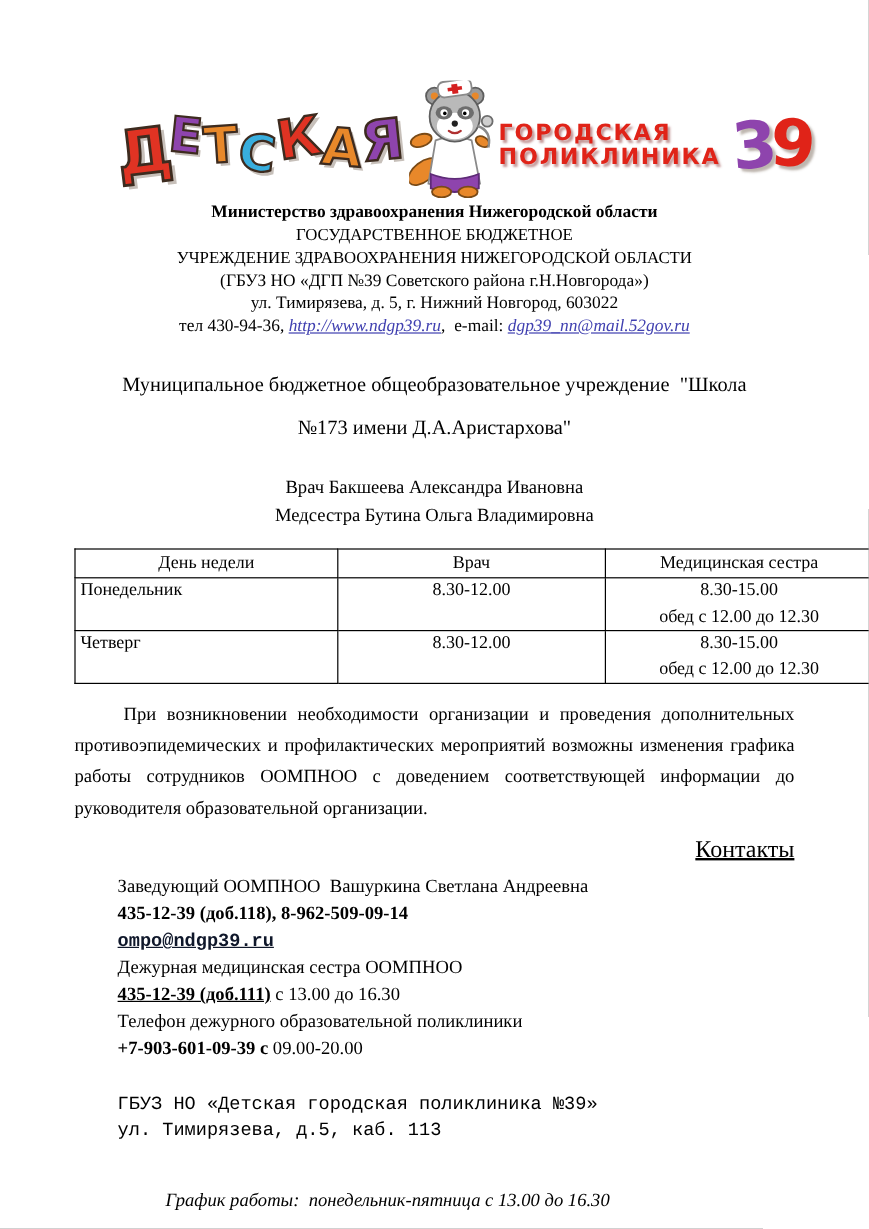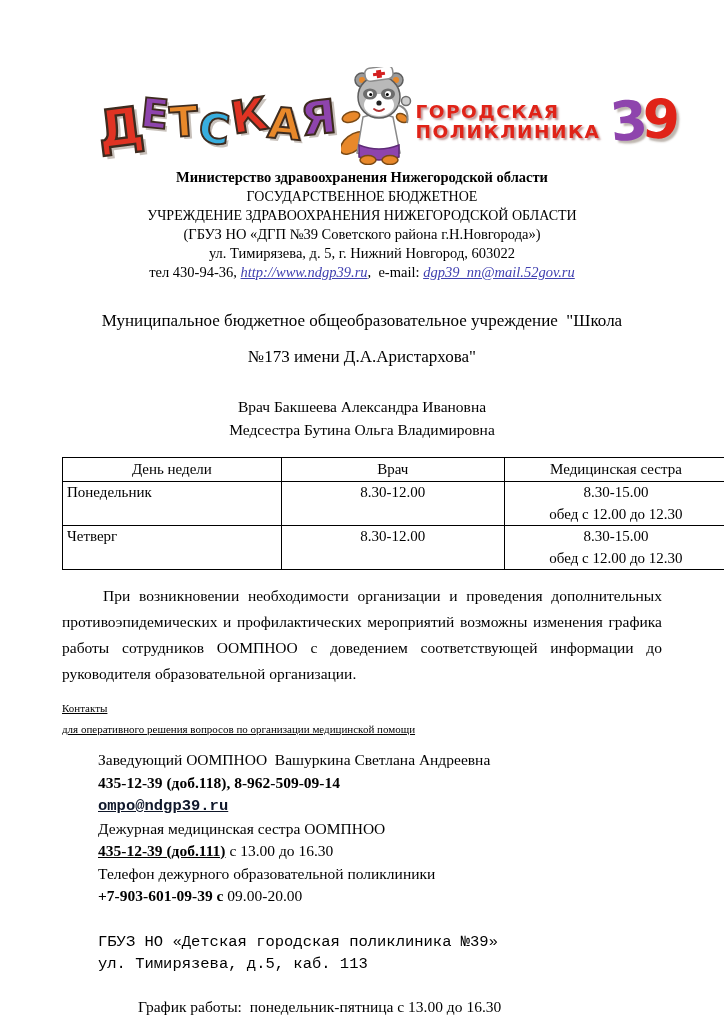--- a/index.html
+++ b/index.html
@@ -79,28 +79,28 @@
   table.schedule th{height:23px;text-align:center;}
   table.schedule td{vertical-align:top;height:43px;}
   td.day-cell{text-align:left;width:196px;}
   td.time-cell{text-align:center;width:200px;}
   
   .notice{
     margin-top:13px;text-align:justify;text-indent:41px;
     font-size:15.5px;line-height:26px;
   }
   
-  .contacts-heading{margin-top:11px;text-align:left;font-size:11px;line-height:21px;}
+  .contacts-heading{margin-top:11px;text-align:right;font-size:20px;line-height:21px;}
   .contacts-heading .uline{text-decoration:underline;}
   .contacts-block{margin-top:9px;margin-left:36px;font-size:15.5px;line-height:22.5px;}
   .b{font-weight:bold;}
   .u{text-decoration:underline;}
   a.email-link{font-weight:bold;text-decoration:underline;}
   .clinic-block{margin-top:23px;margin-left:36px;font-size:15.5px;line-height:22.5px;font-family:Liberation Mono, monospace;}
-  .work-hours{margin-top:22px;margin-left:76px;font-size:15.5px;}
+  .work-hours{margin-top:38px;margin-left:76px;font-size:15.5px;font-style:italic;}
 </style>
 </head>
 <body>
 
 <div class="page">
 
   <div class="logo-row">
     <div class="logo-word">
       <span class="logo-letter" style="color: rgb(224, 51, 35);">Д</span>
       <span class="logo-letter" style="color: rgb(142, 68, 173);">Е</span>
@@ -200,21 +200,20 @@
           <div>обед с 12.00 до 12.30</div>
         </td>
       </tr>
     </tbody>
   </table>
 
   <div class="notice">При возникновении необходимости организации и проведения дополнительных противоэпидемических и профилактических мероприятий возможны изменения графика работы сотрудников ООМПНОО с доведением соответствующей информации до руководителя образовательной организации.</div>
 
   <div class="contacts-heading">
     <div><span class="uline">Контакты</span></div>
-    <div><span class="uline">для оперативного решения вопросов по организации медицинской помощи</span></div>
   </div>
 
   <div class="contacts-block">
     <div class="pre">Заведующий ООМПНОО  Вашуркина Светлана Андреевна</div>
     <div class="b">435-12-39 (доб.118), 8-962-509-09-14</div>
     <div><a class="email-link" href="#" style="color: #0f172a; font-family: Liberation Mono, monospace;">ompo@ndgp39.ru</a></div>
     <div>Дежурная медицинская сестра ООМПНОО</div>
     <div><span class="b u">435-12-39 (доб.111)</span><span class="pre"> с 13.00 до 16.30</span></div>
     <div>Телефон дежурного образовательной поликлиники</div>
     <div><span class="b pre">+7-903-601-09-39 с </span><span>09.00-20.00</span></div>

